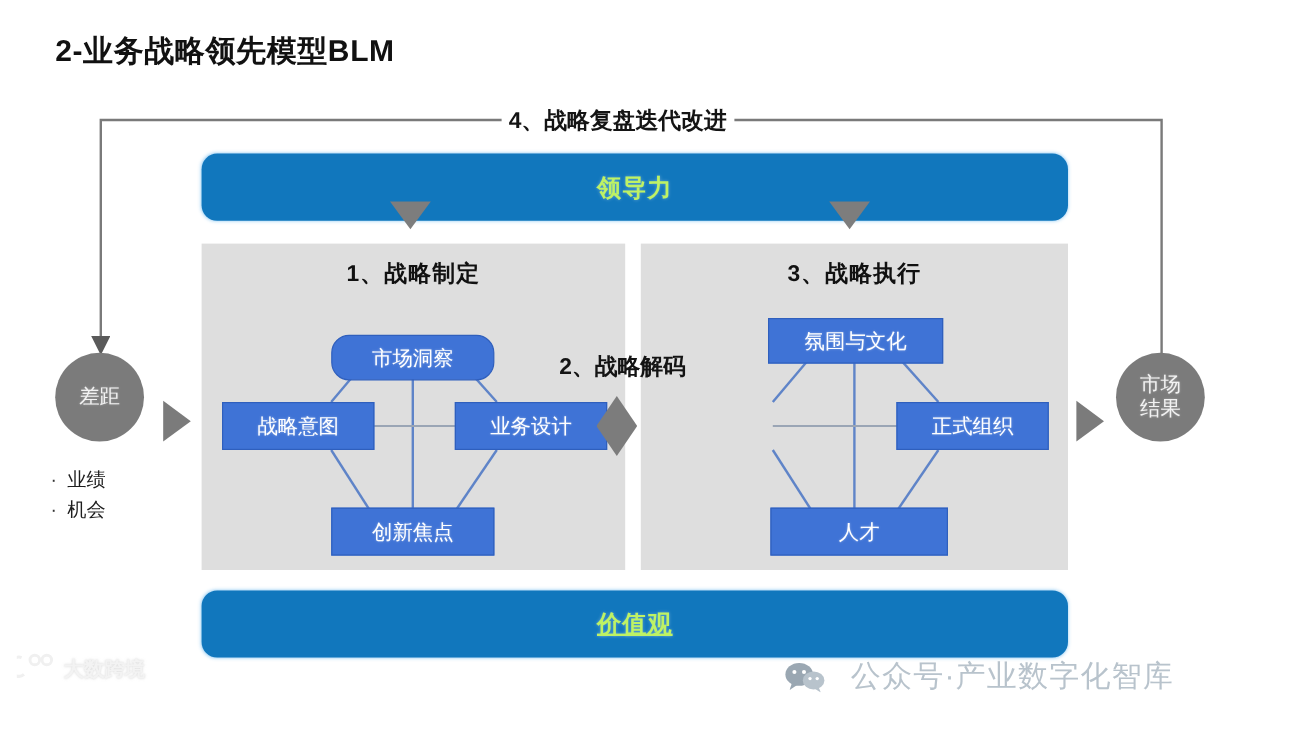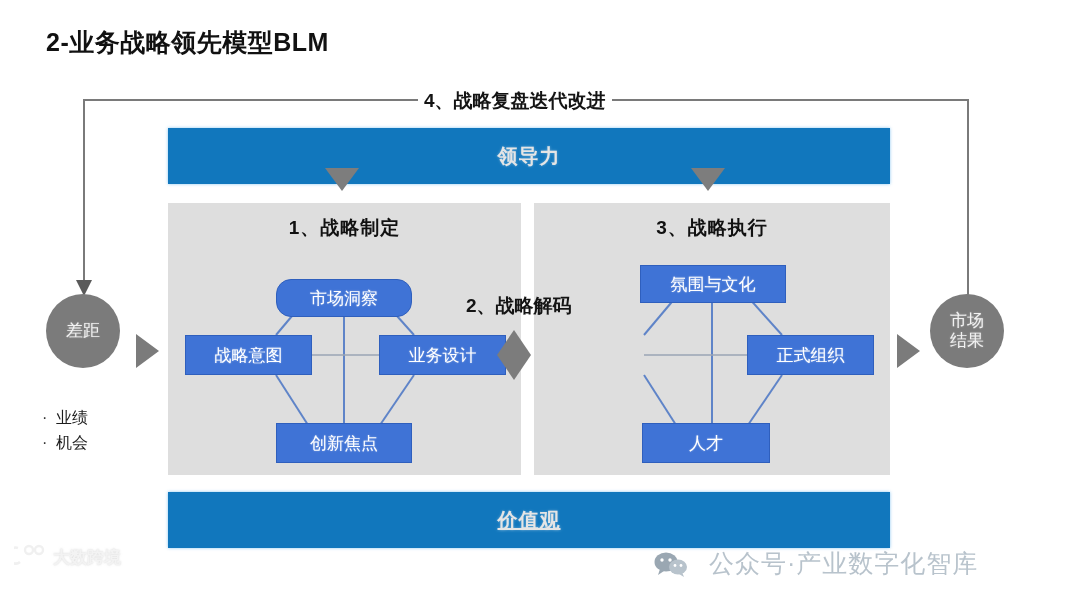--- a/index.html
+++ b/index.html
@@ -57,28 +57,29 @@
     width: 722px;
     height: 420px;
   }
   .bar {
     position: absolute;
     left: 0;
     width: 722px;
     height: 56px;
     background: #1177bd;
     box-shadow: 0 0 3px rgba(120,190,240,0.85);
-    color: #e5e5e5;
+    color: #bef264;
     font-size: 20px;
     font-weight: bold;
     display: flex;
     align-items: center;
     justify-content: center;
     letter-spacing: 1px;
     text-shadow: 0 0 3px rgba(255,255,255,0.35);
+    border-radius: 13px;
   }
   .bar-top { top: 0; }
   .bar-bottom { top: 364px; text-decoration: underline; }
 
   .panel {
     position: absolute;
     top: 75px;
     height: 272px;
     background: #dedede;
   }
@@ -183,21 +184,20 @@
   .tri-right-a { left: 136px; }
   .tri-right-b { left: 897px; }
 
   .gap-bullets {
     position: absolute;
     left: 42px;
     top: 388px;
     font-size: 16px;
     color: #1d1d1d;
     line-height: 25px;
-    margin-top: 17px;
   }
   .gap-bullets div { white-space: nowrap; }
   .bullet-dot {
     display: inline-block;
     width: 14px;
     color: #333;
   }
 
   
   .wm-right {
@@ -317,21 +317,21 @@
         <line x1="110" y1="152" x2="248" y2="152"></line>
       </g>
     </svg>
 
     <div class="node" style="left:106px; top:62px; width:146px; height:38px;">
       <span>氛围与文化</span>
     </div>
     <div class="node" style="left:213px; top:132px; width:127px; height:40px;">
       <span>正式组织</span>
     </div>
-    <div class="node" style="left:108px; top:220px; width:128px; height:40px;">
+    <div class="node" style="left:108px; top:220px; width:148px; height:40px;">
       <span>人才</span>
     </div>
   </div>
 
   <div class="bar bar-bottom">
     <span>价值观</span>
   </div>
 </div>
 
 <div class="mid-label">2、战略解码</div>

